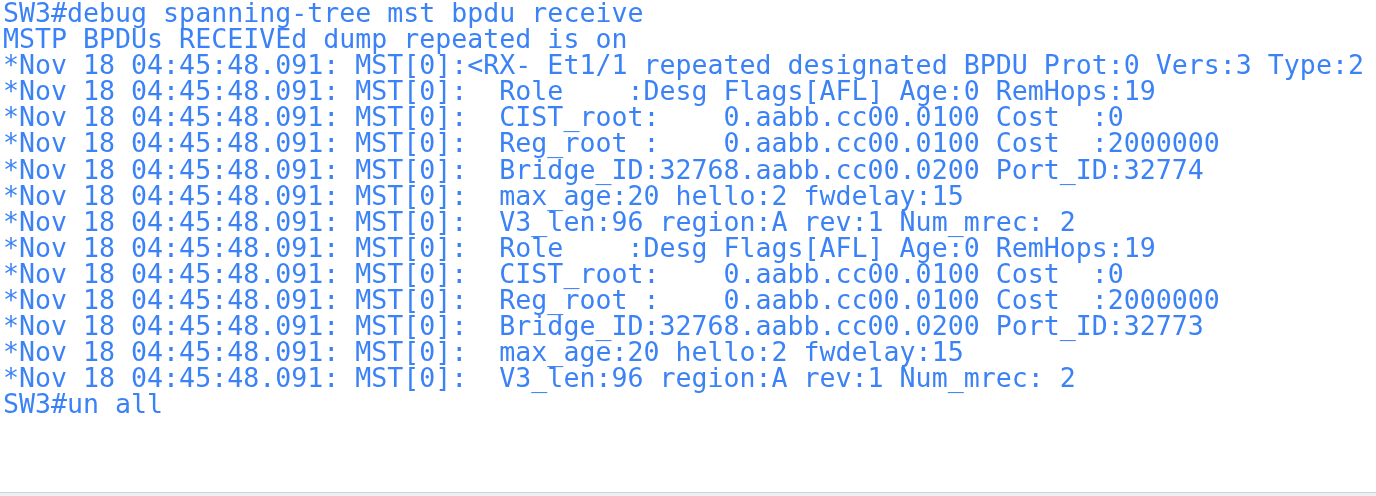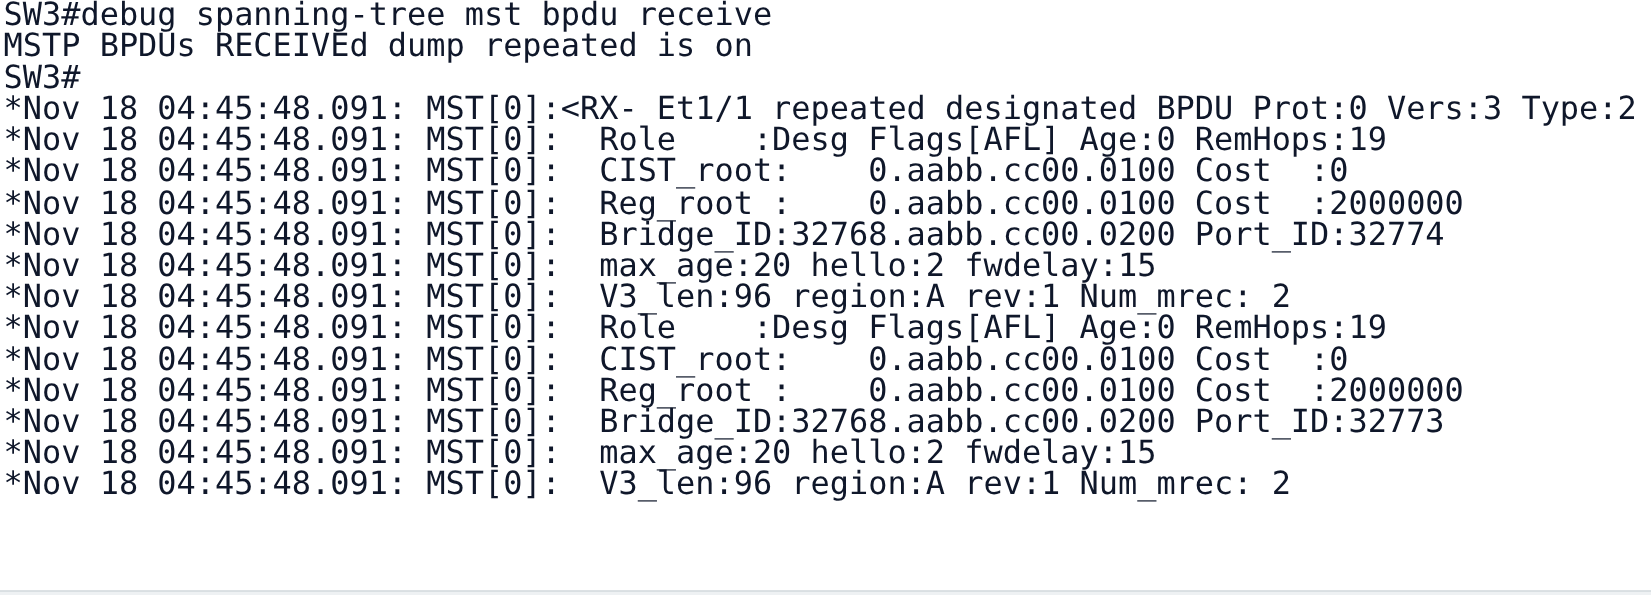--- a/index.html
+++ b/index.html
@@ -10,21 +10,21 @@
   .screen {
     position: relative;
     width: 1376px;
     height: 496px;
     background: #ffffff;
     overflow: hidden;
     font-family: "DejaVu Sans Mono", "Liberation Mono", monospace;
     font-size: 26.6px;
     line-height: 26.1px;
     font-weight: 400;
-    color: #0f172a;
+    color: #3b82f6;
     cursor: text;
   }
   .lines {
     position: absolute;
     top: 0;
     left: 3px;
     right: 0;
   }
   .line {
     white-space: pre;
@@ -40,29 +40,29 @@
     border-top: 1px solid #ccd2d8;
   }
 </style>
 </head>
 <body>
 
 <div class="screen">
   <div class="lines">
     <div class="line">SW3#debug spanning-tree mst bpdu receive</div>
     <div class="line">MSTP BPDUs RECEIVEd dump repeated is on</div>
-    <div class="line">SW3#</div>
     <div class="line">*Nov 18 04:45:48.091: MST[0]:&lt;RX- Et1/1 repeated designated BPDU Prot:0 Vers:3 Type:2</div>
     <div class="line">*Nov 18 04:45:48.091: MST[0]:  Role    :Desg Flags[AFL] Age:0 RemHops:19</div>
     <div class="line">*Nov 18 04:45:48.091: MST[0]:  CIST_root:    0.aabb.cc00.0100 Cost  :0</div>
     <div class="line">*Nov 18 04:45:48.091: MST[0]:  Reg_root :    0.aabb.cc00.0100 Cost  :2000000</div>
     <div class="line">*Nov 18 04:45:48.091: MST[0]:  Bridge_ID:32768.aabb.cc00.0200 Port_ID:32774</div>
     <div class="line">*Nov 18 04:45:48.091: MST[0]:  max_age:20 hello:2 fwdelay:15</div>
     <div class="line">*Nov 18 04:45:48.091: MST[0]:  V3_len:96 region:A rev:1 Num_mrec: 2</div>
     <div class="line">*Nov 18 04:45:48.091: MST[0]:  Role    :Desg Flags[AFL] Age:0 RemHops:19</div>
     <div class="line">*Nov 18 04:45:48.091: MST[0]:  CIST_root:    0.aabb.cc00.0100 Cost  :0</div>
     <div class="line">*Nov 18 04:45:48.091: MST[0]:  Reg_root :    0.aabb.cc00.0100 Cost  :2000000</div>
     <div class="line">*Nov 18 04:45:48.091: MST[0]:  Bridge_ID:32768.aabb.cc00.0200 Port_ID:32773</div>
     <div class="line">*Nov 18 04:45:48.091: MST[0]:  max_age:20 hello:2 fwdelay:15</div>
     <div class="line">*Nov 18 04:45:48.091: MST[0]:  V3_len:96 region:A rev:1 Num_mrec: 2</div>
+    <div class="line">SW3#un all</div>
   </div>
   <div class="bottom-edge"></div>
 </div>
 
 </body></html>

